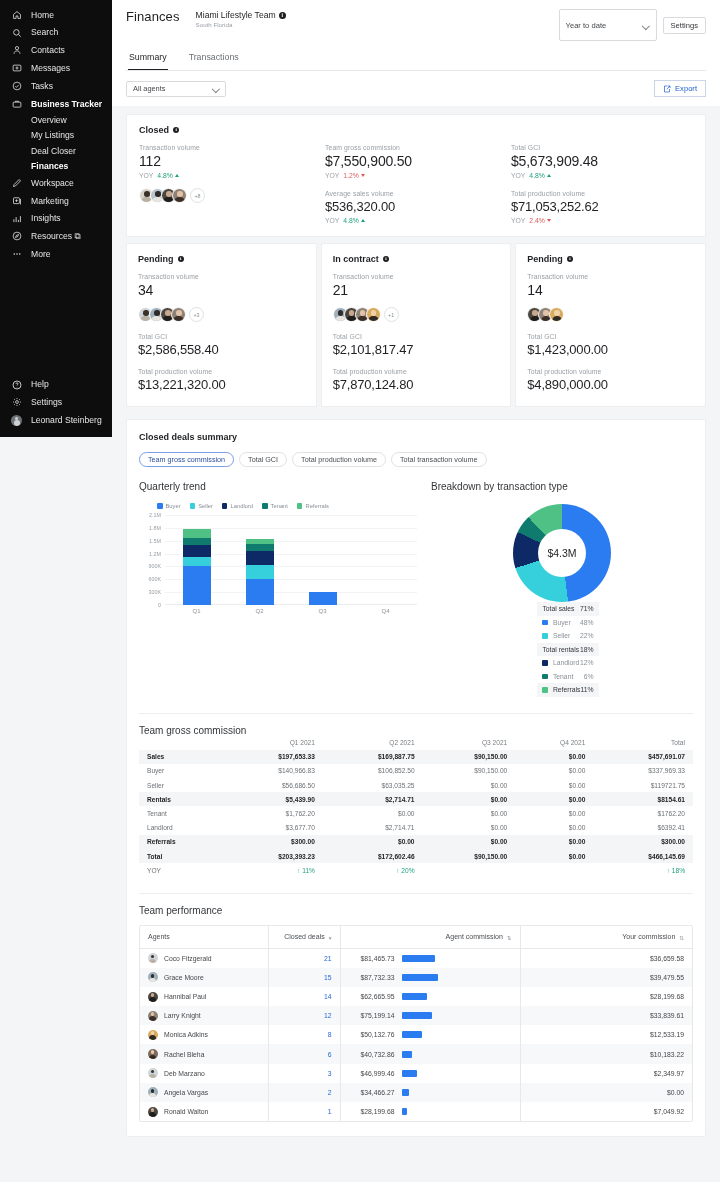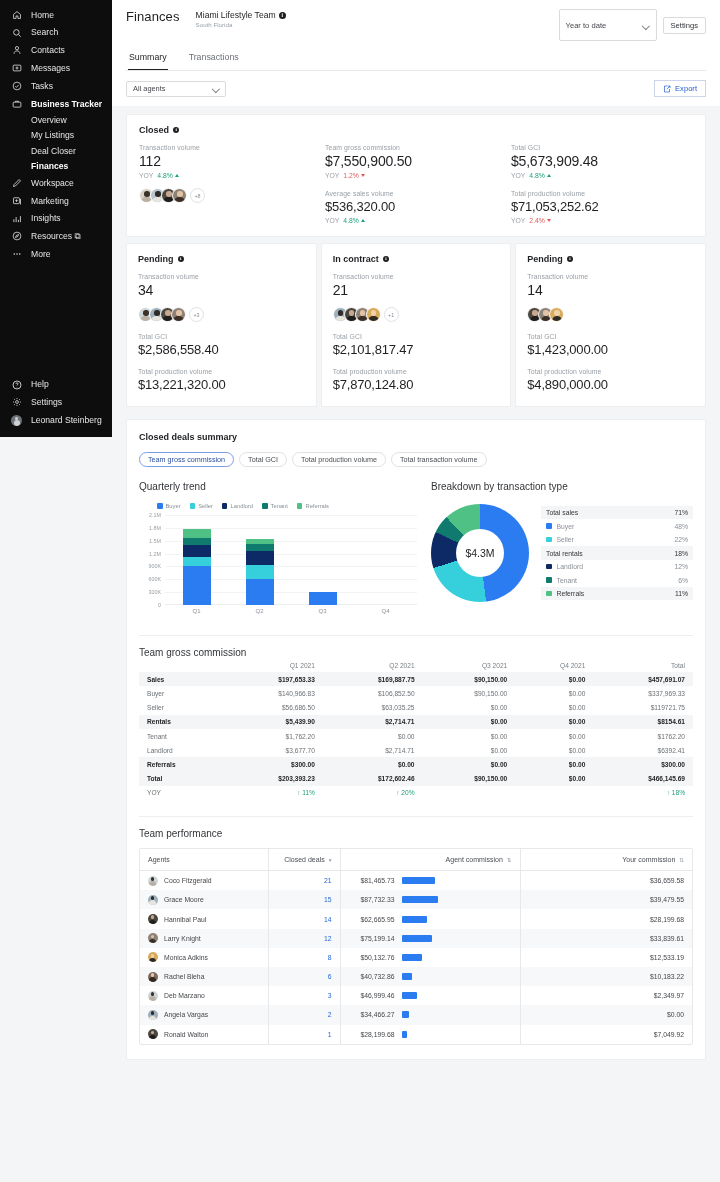--- a/index.html
+++ b/index.html
@@ -144,21 +144,21 @@
   .ytick { position: absolute; right: 2px; font-size: 5.4px; color: #9aa0a6; transform: translateY(-50%); }
   .gridarea { position: absolute; left: 26px; right: 0; top: 0; height: 90px; border-bottom: 1px solid #ebedef; }
   .gridline { position: absolute; left: 0; right: 0; height: 1px; background: #f2f3f5; }
   .bars { position: absolute; left: 26px; right: 0; top: 0; height: 90px; display: flex; }
   .barcol { flex: 1; display: flex; flex-direction: column; justify-content: flex-end; align-items: center; }
   .bar { width: 28px; display: flex; flex-direction: column-reverse; }
   .seg { width: 100%; }
   .xaxis { position: absolute; left: 26px; right: 0; top: 93px; display: flex; }
   .xtick { flex: 1; text-align: center; font-size: 6px; color: #8a9097; }
 
-  .donut-wrap { display: flex; align-items: center; margin-top: 12px; }
+  .donut-wrap { display: flex; align-items: center; margin-top: 12px; flex-direction: column; }
   .donut { position: relative; width: 98px; height: 98px; border-radius: 50%; }
   .donut-hole {
     position: absolute; left: 25px; top: 25px; width: 48px; height: 48px; border-radius: 50%;
     background: #fff; display: flex; align-items: center; justify-content: center;
     font-size: 10.5px; color: #1f2023; font-weight: 400;
   }
   .donut-legend { flex: 1; margin-left: 12px; }
   .dl-row { display: flex; align-items: center; height: 13.5px; font-size: 6.8px; padding: 0 5px; }
   .dl-row.group { background: #f4f5f6; color: #33363a; font-weight: 400; }
   .dl-row.sub { color: #8a9097; padding-left: 5px; }

